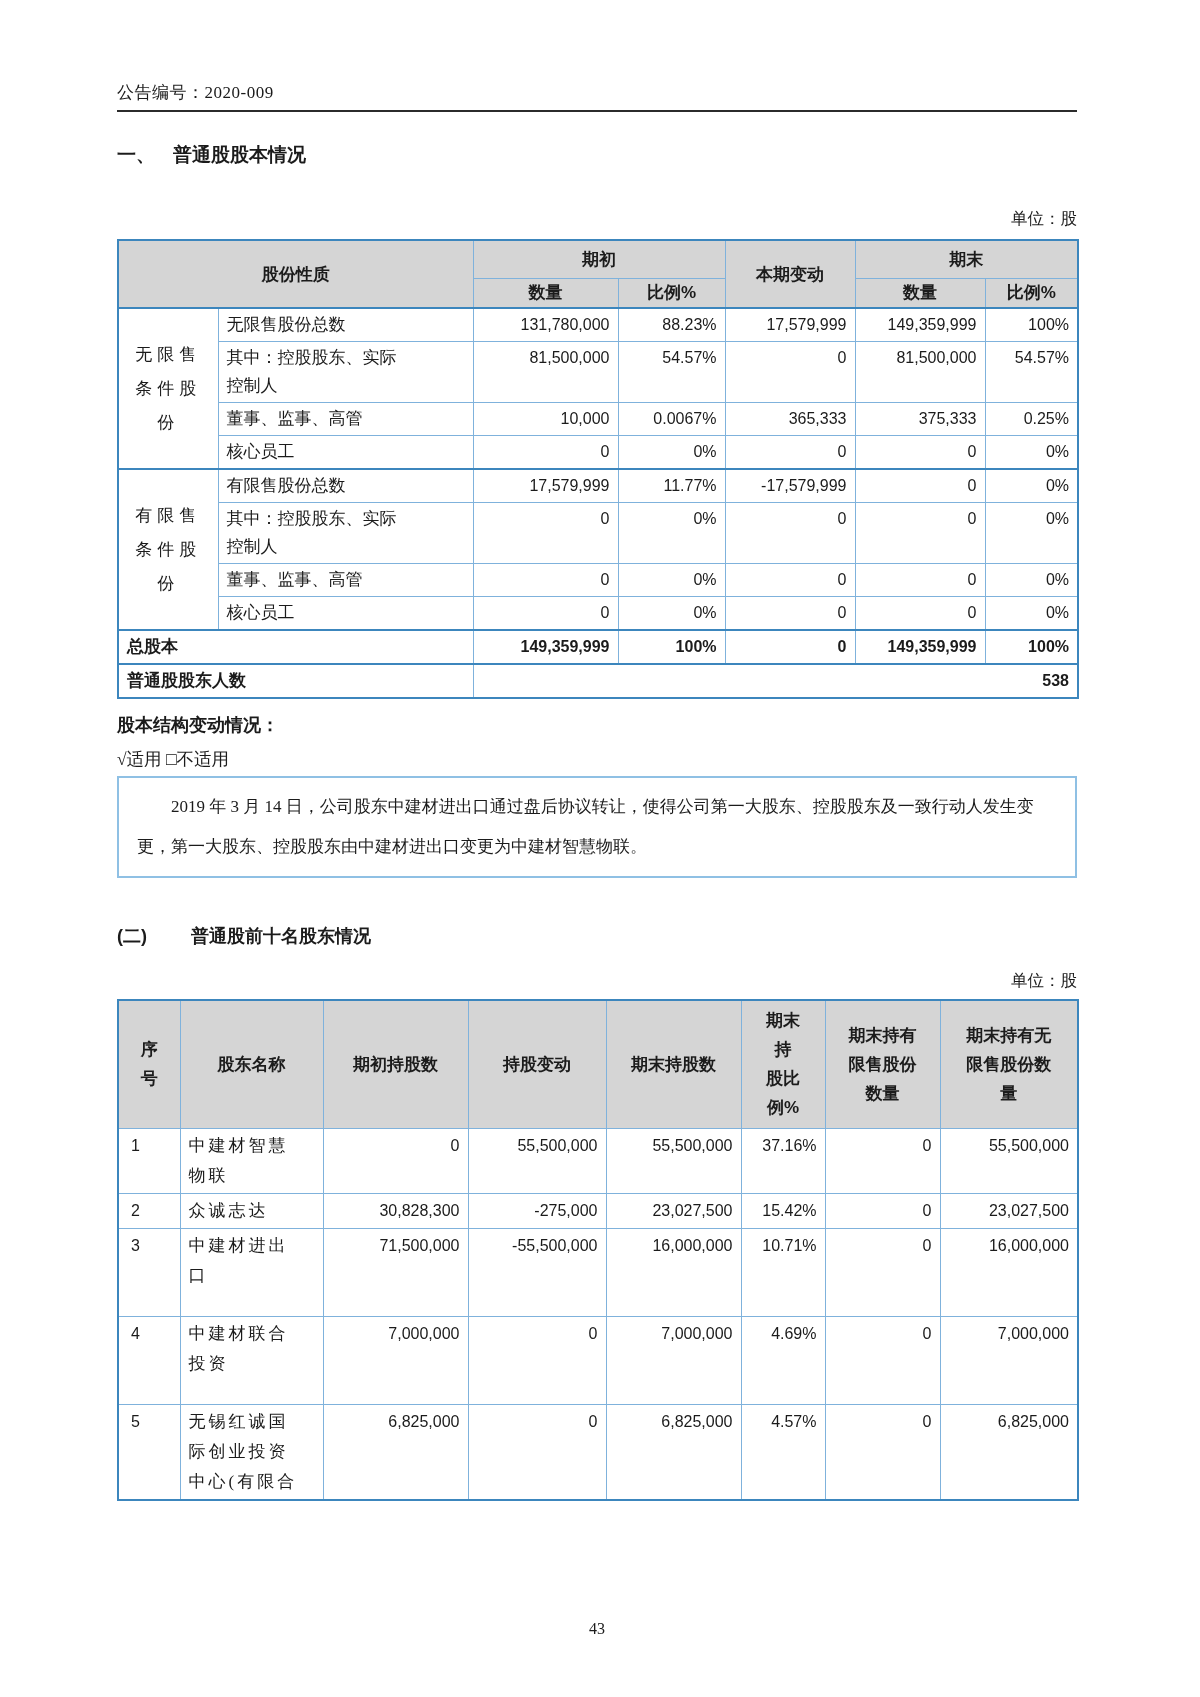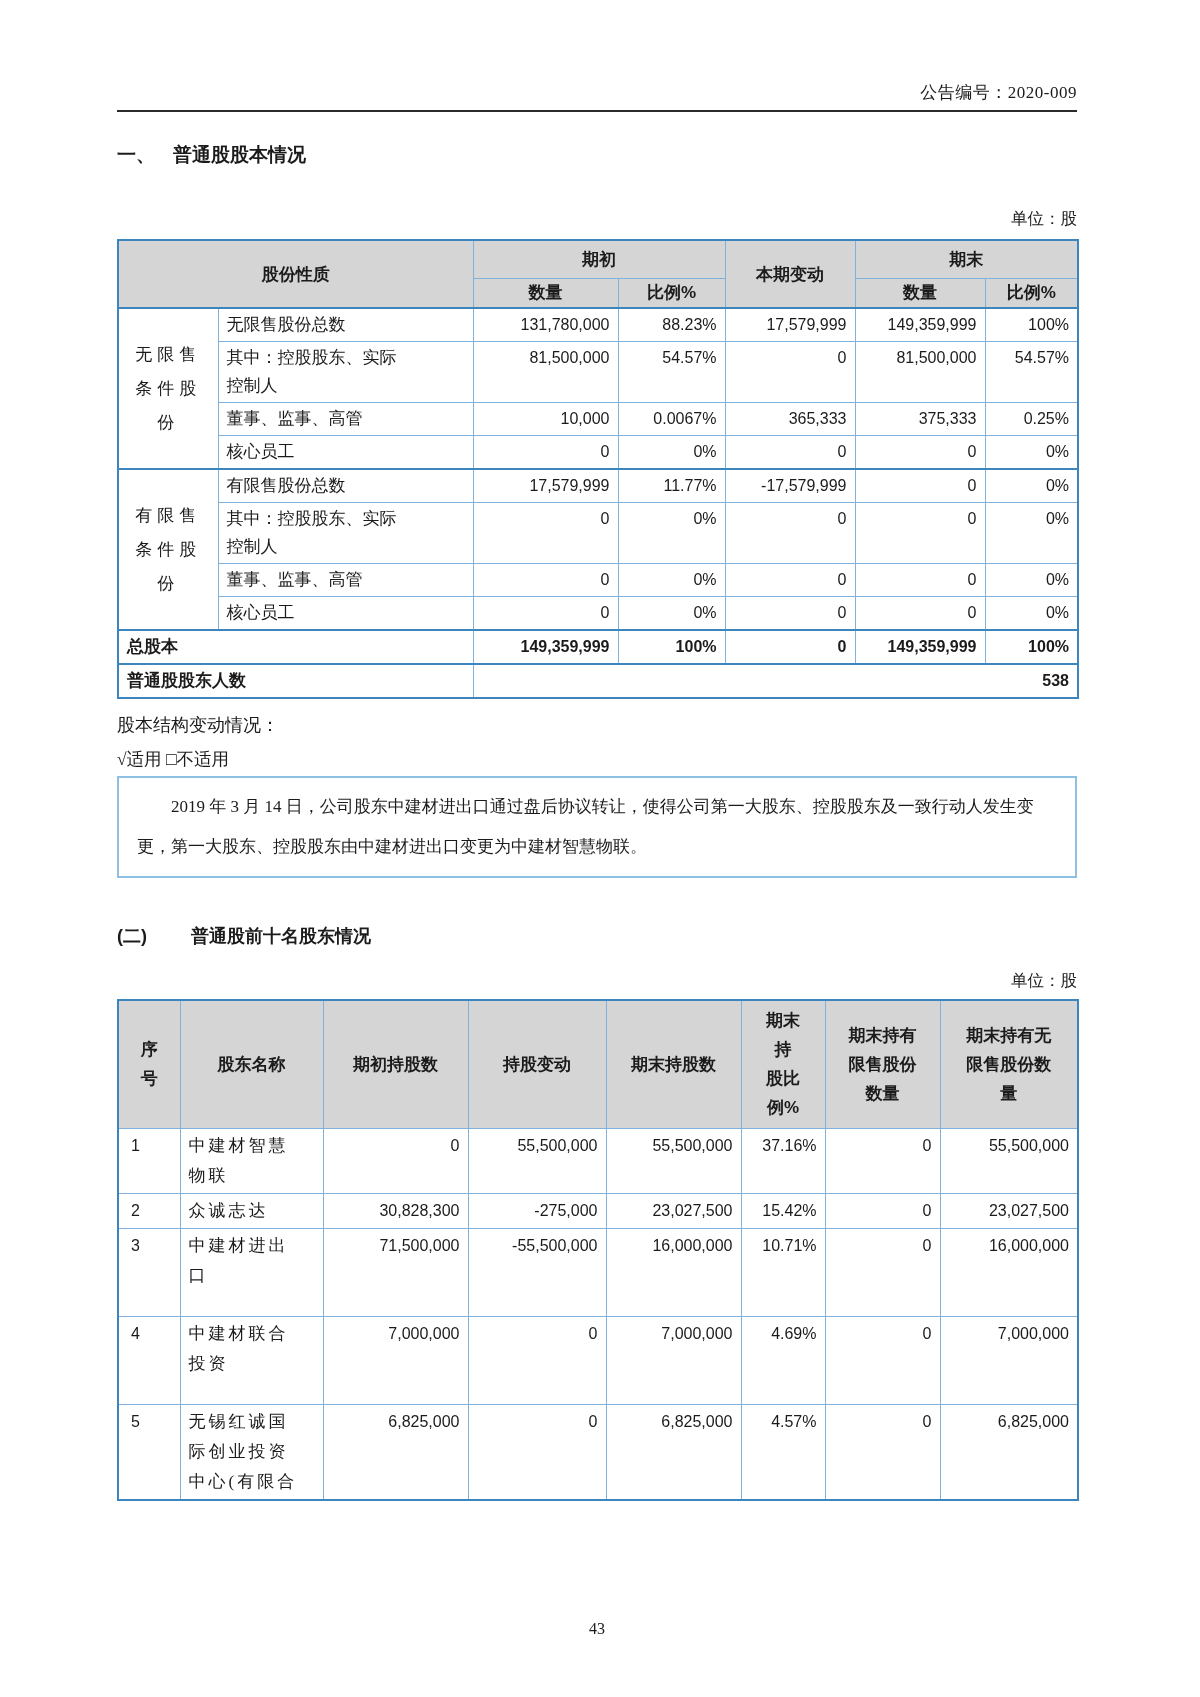--- a/index.html
+++ b/index.html
@@ -8,21 +8,21 @@
     width:1200px; height:1697px;
     background:#ffffff;
     color:#1b1b1b;
     font-family:"Liberation Serif","DejaVu Serif",serif;
     position:relative;
   }
   .page { position:relative; width:1200px; height:1697px; overflow:hidden; }
   .content { position:absolute; left:117px; top:0; width:960px; }
 
   
-  .doc-header { padding-top:84px; text-align:right; font-size:17px; line-height:1; letter-spacing:0.5px; }
+  .doc-header { padding-top:84px; text-align:left; font-size:17px; line-height:1; letter-spacing:0.5px; }
   .header-rule { margin-top:9px; border:none; border-top:2.5px solid #2b2b2b; height:0; }
 
   
   .doc-title { margin:32px 0 0 0; text-align:center; font-size:24px; font-weight:bold;
                font-family:"Liberation Sans","DejaVu Sans",sans-serif; letter-spacing:1px; }
   .doc-title .gap { display:inline-block; width:44px; }
   .sec-heading { margin:30px 0 0 0; font-size:19px; font-weight:bold;
                  font-family:"Liberation Sans","DejaVu Sans",sans-serif; }
   .sec-heading .prefix { display:inline-block; min-width:56px; }
   .sub-heading { margin:22px 0 0 0; font-size:18px; font-weight:bold;
@@ -58,21 +58,21 @@
   .t2 thead tr { height:128px; }
   .t2 th { line-height:29px; }
   .t2 td { font-size:17px; line-height:30px; padding:2px 8px; vertical-align:top; }
   .t2 td.idx { text-align:left; padding-left:12px;
                font-family:"Liberation Sans","DejaVu Sans",sans-serif; font-size:16px; }
   .t2 td.name { text-align:left; letter-spacing:3px; }
   .t2 td.num { text-align:right; font-family:"Liberation Sans","DejaVu Sans",sans-serif; font-size:16px; }
   .t2 tr.tall { height:88px; }
 
   
-  .note-label { margin-top:14px; font-size:18px; font-weight:normal; }
+  .note-label { margin-top:14px; font-size:18px; font-weight:bold; }
   .applicable { margin-top:10px; font-size:17.5px; }
   .note-box { margin-top:5px; border:2px solid #8fc0e4; padding:9px 18px; }
   .note-box p { margin:0; font-size:17px; line-height:40px; text-indent:2em; }
 
   .page-number { position:absolute; top:1620px; left:117px; width:960px;
                  text-align:center; font-size:16px; }
 </style>
 </head>
 <body>
 

